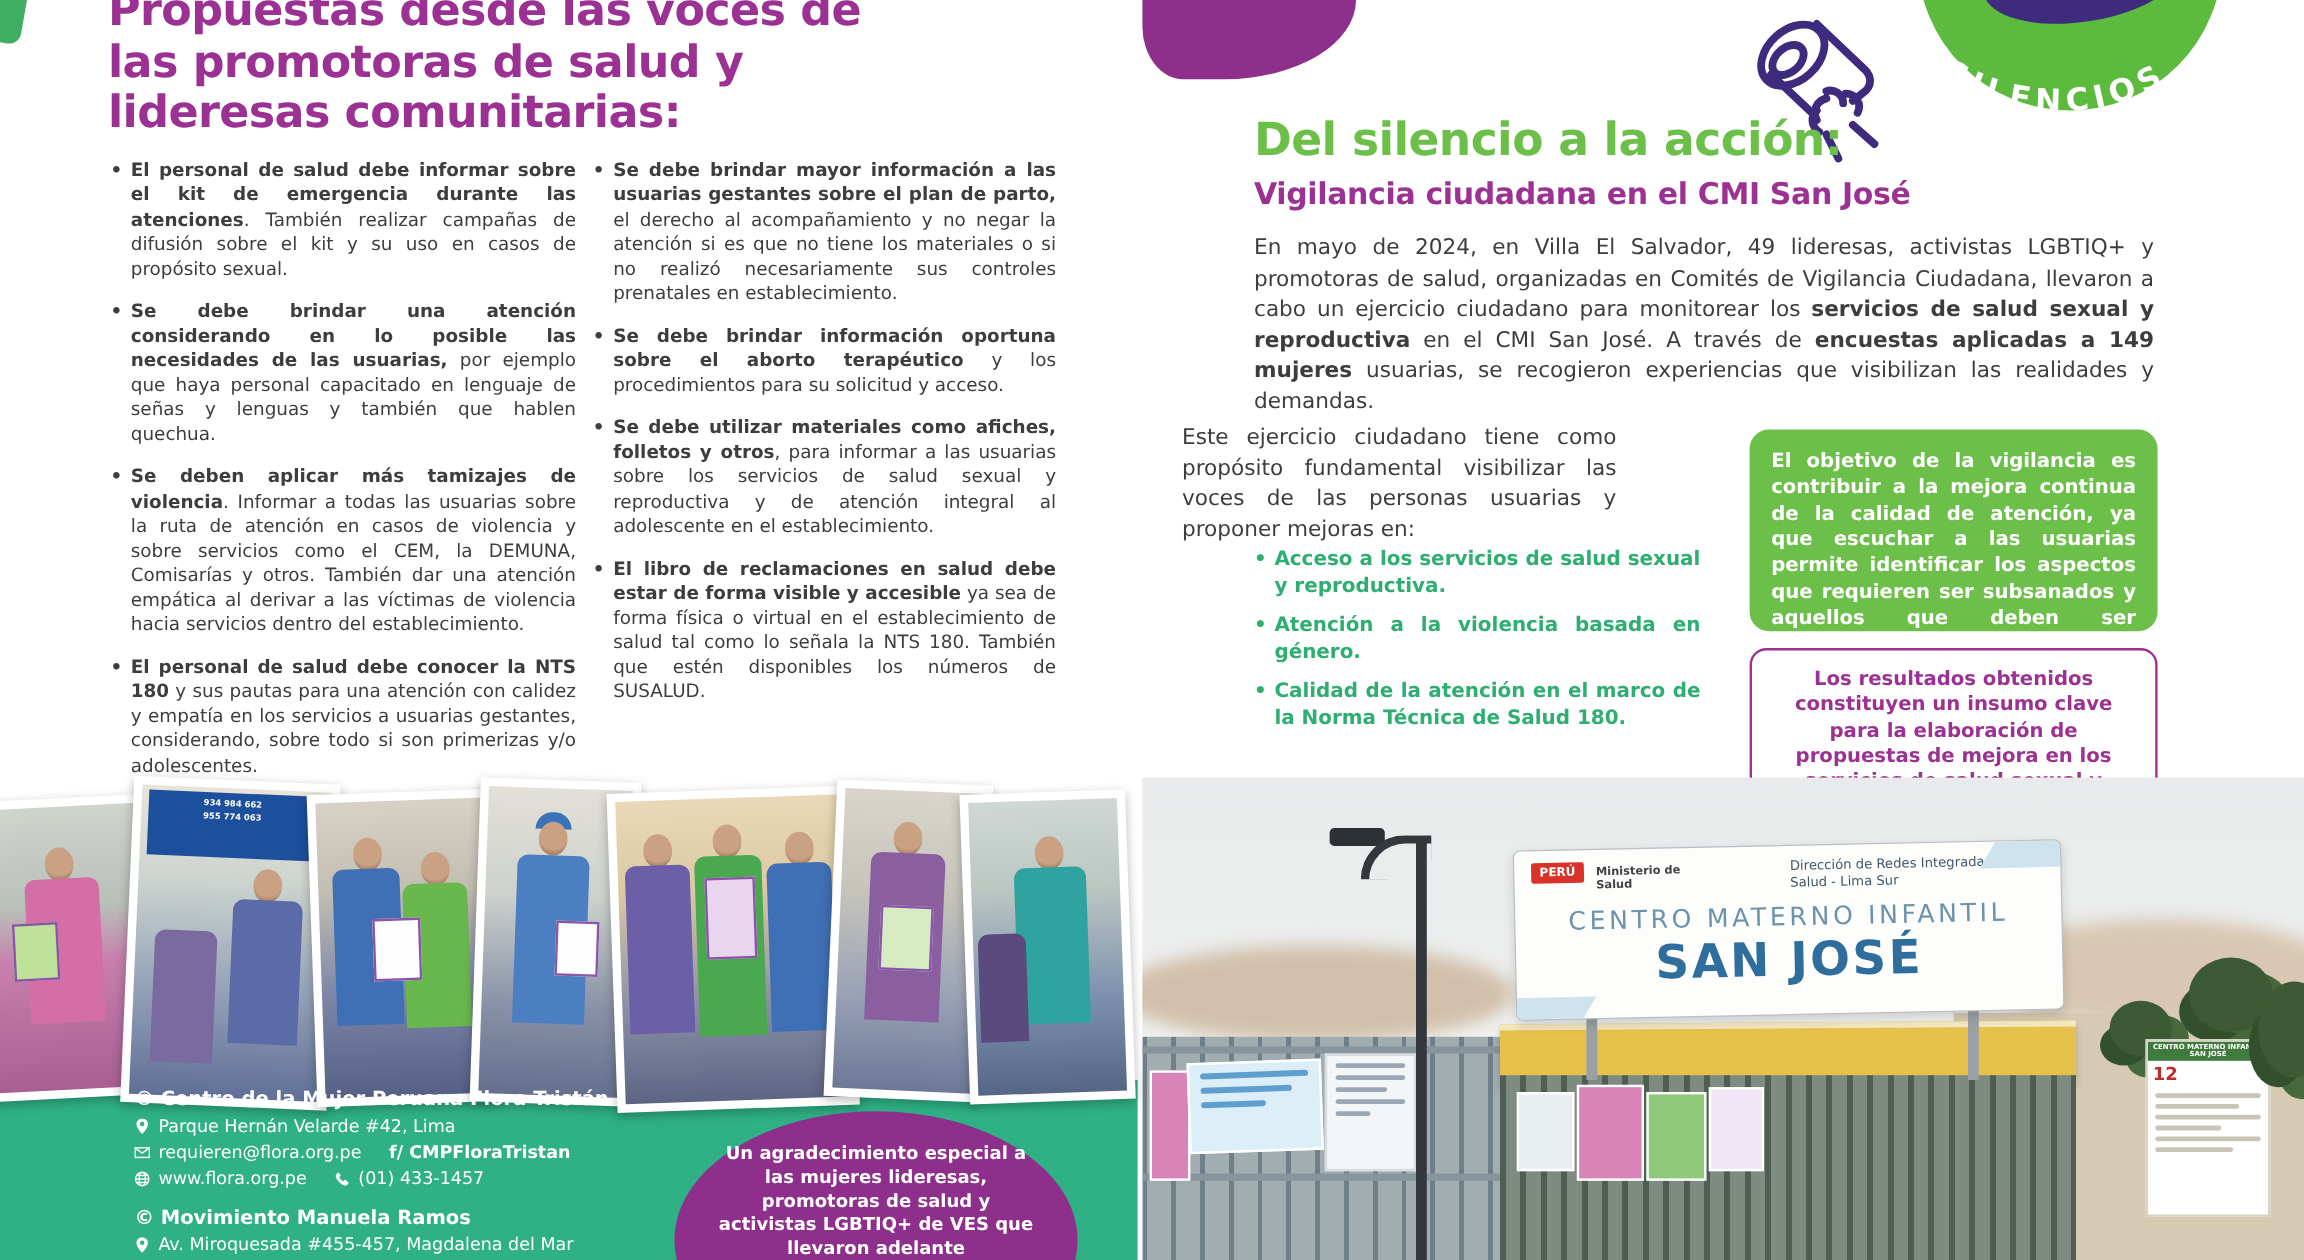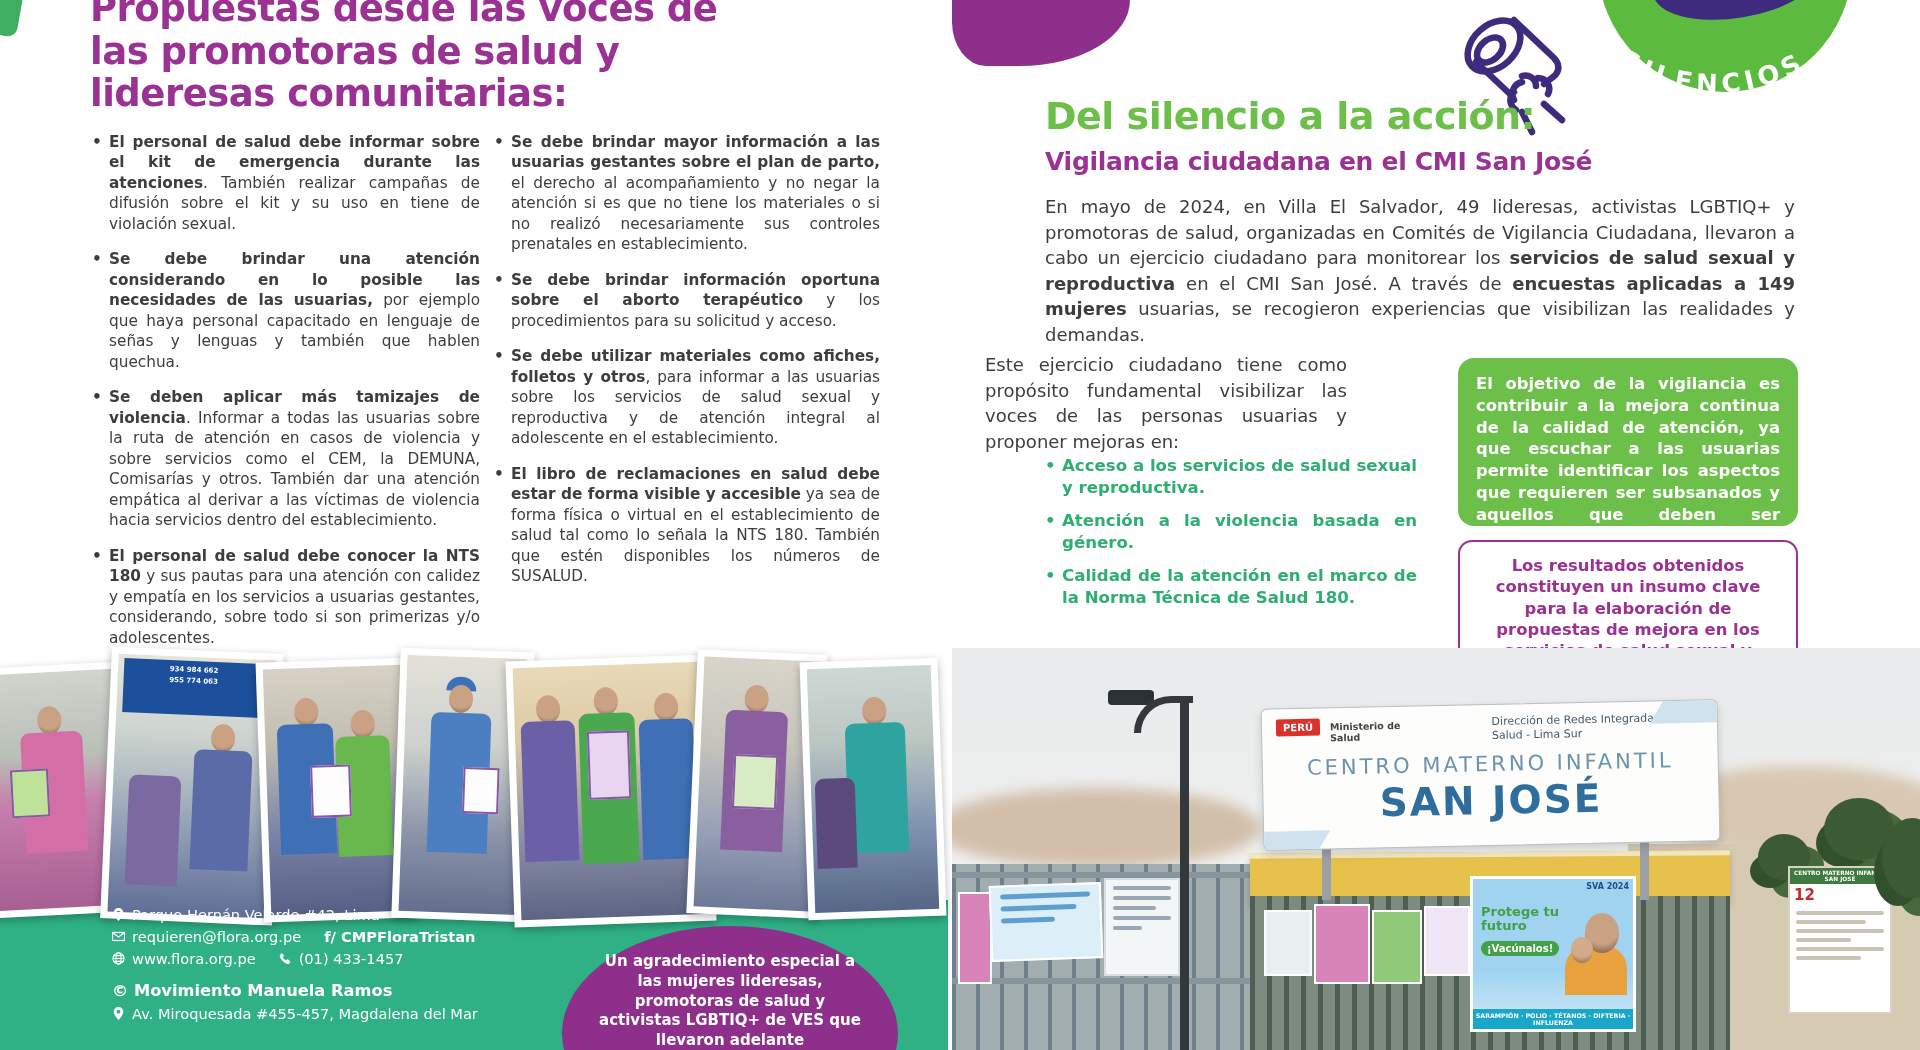--- a/index.html
+++ b/index.html
@@ -146,21 +146,21 @@
 <body>
 
 <div class="canvas">
 
   <div class="corner-wedge"></div>
 
   <div class="l-title">Propuestas desde las voces de las promotoras de salud y lideresas comunitarias:</div>
 
   <div class="bullets c1">
     <ul>
-      <li><span class="b">El personal de salud debe informar sobre el kit de emergencia durante las atenciones</span><span>. También realizar campañas de difusión sobre el kit y su uso en tiene de violación sexual.</span></li>
+      <li><span class="b">El personal de salud debe informar sobre el kit de emergencia durante las atenciones</span><span>. También realizar campañas de difusión sobre el kit y su uso en casos de propósito sexual.</span></li>
       <li><span class="b">Se debe brindar una atención considerando en lo posible las necesidades de las usuarias,</span><span> por ejemplo que haya personal capacitado en lenguaje de señas y lenguas y también que hablen quechua.</span></li>
       <li><span class="b">Se deben aplicar más tamizajes de violencia</span><span>. Informar a todas las usuarias sobre la ruta de atención en casos de violencia y sobre servicios como el CEM, la DEMUNA, Comisarías y otros. También dar una atención empática al derivar a las víctimas de violencia hacia servicios dentro del establecimiento.</span></li>
       <li><span class="b">El personal de salud debe conocer la NTS 180</span><span> y sus pautas para una atención con calidez y empatía en los servicios a usuarias gestantes, considerando, sobre todo si son primerizas y/o adolescentes.</span></li>
     </ul>
   </div>
 
   <div class="bullets c2">
     <ul>
       <li><span class="b">Se debe brindar mayor información a las usuarias gestantes sobre el plan de parto,</span><span> el derecho al acompañamiento y no negar la atención si es que no tiene los materiales o si no realizó necesariamente sus controles prenatales en establecimiento.</span></li>
       <li><span class="b">Se debe brindar información oportuna sobre el aborto terapéutico</span><span> y los procedimientos para su solicitud y acceso.</span></li>
@@ -227,20 +227,21 @@
       <div class="head" style="left:54px;top:30px;"></div>
       <div class="vest" style="left:36px;top:56px;width:60px;height:130px;background:#2fa3a0;"></div>
       <div class="vest" style="left:4px;top:110px;width:40px;height:90px;background:#5a4a7e;"></div>
     </div>
   </div>
 
   <div class="footer-band"></div>
 
   <div class="footer-info">
     <div>
+      <div class="org-name">© Centro de la Mujer Peruana Flora Tristán</div>
       <div class="info-line">
         <svg class="icn" viewBox="0 0 13 13">
             <path fill="#fff" d="M6.5 0C3.8 0 1.7 2.1 1.7 4.8c0 3.3 4.8 8.2 4.8 8.2s4.8-4.9 4.8-8.2C11.3 2.1 9.2 0 6.5 0zm0 6.6a1.9 1.9 0 1 1 0-3.8 1.9 1.9 0 0 1 0 3.8z"></path>
           </svg>
         <span>Parque Hernán Velarde #42, Lima</span>
       </div>
       <div class="info-line">
         <span class="pair">
           <svg class="icn" viewBox="0 0 13 13">
               <rect x="0.5" y="2.5" width="12" height="8" fill="none" stroke="#fff" stroke-width="1.2"></rect>
@@ -370,29 +371,20 @@
         <span class="dir-text">Dirección de Redes Integradas de Salud - Lima Sur</span>
       </div>
       <div class="sign-l1">CENTRO MATERNO INFANTIL</div>
       <div class="sign-l2">SAN JOSÉ</div>
     </div>
 
     <div class="lamp-head"></div>
     <div class="lamp-arm"></div>
     <div class="lamp-pole"></div>
 
-    <div class="vax">
-      <div class="sva">SVA 2024</div>
-      <div class="protege">Protege tu futuro</div>
-      <div class="vacu">¡Vacúnalos!</div>
-      <div class="bodies"></div>
-      <div class="mom"></div>
-      <div class="kid"></div>
-      <div class="strip">SARAMPIÓN · POLIO · TÉTANOS · DIFTERIA · INFLUENZA</div>
-    </div>
 
     <div class="pright">
       <div class="hdr">CENTRO MATERNO INFANTIL SAN JOSÉ</div>
       <div class="num">12</div>
       <i></i>
         <i style="width:70%;"></i>
         <i></i>
         <i style="width:55%;"></i>
         <i></i>
         <i style="width:65%;"></i>

